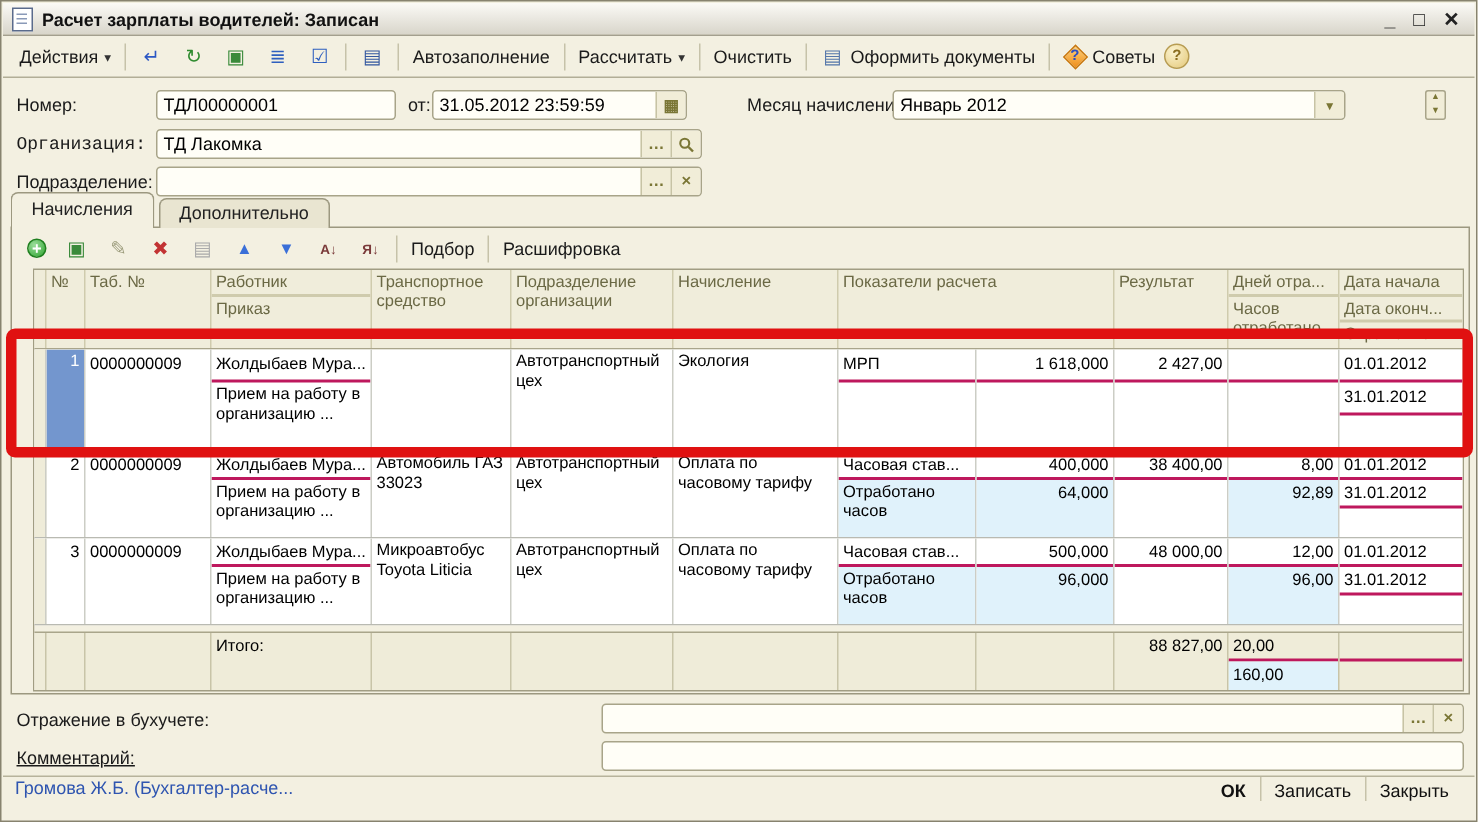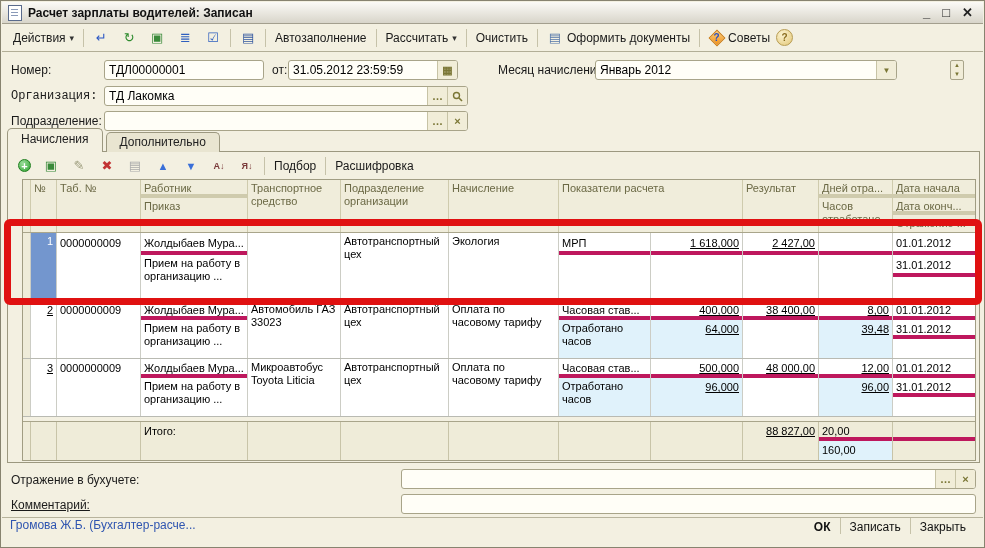--- a/index.html
+++ b/index.html
@@ -48,23 +48,23 @@
   .ttoolbar{position:absolute;left:4px;top:2px;height:23px;display:flex;align-items:center;font-size:12px;color:#1A1A1A;}
   .add-ic{width:13px;height:13px;border-radius:50%;background:radial-gradient(circle at 35% 30%,#9ADD9A,#2FA32F);
     border:1px solid #1F7F1F;color:#fff;font-weight:bold;font-size:11px;line-height:12px;text-align:center;box-sizing:border-box;}
   .sortg{font-size:9px;font-weight:bold;color:#7A3A3A;width:16px;text-align:center;}
   
   .tablewrap{position:absolute;left:14px;top:27px;width:954px;border:1px solid #A19D83;background:#F3F0E1;box-sizing:border-box;}
   .tgrid{display:grid;grid-template-columns:8px 26px 84px 107px 93px 108px 110px 92px 92px 76px 74px 82px;font-size:11px;}
   .c{border-right:1px solid #CCCDC5;position:relative;overflow:hidden;box-sizing:border-box;}
   .c:last-child{border-right:none;}
   .l{height:19px;line-height:18px;padding:0 3px;white-space:nowrap;overflow:hidden;box-sizing:border-box;}
-  .bb{border-bottom:4px solid #be185d;}
+  .bb{border-bottom:2px solid #be185d;}
   .wrap{white-space:normal;line-height:13px;padding:2px 3px;overflow:hidden;}
-  .ra{text-align:right;text-decoration:underline;}
+  .ra{text-align:right;}
   .gut{background:#EFECD9;}
   .blue{background:#E0F2FB;}
   .thead{height:52px;background:#F0EDDB;color:#6B6945;border-bottom:1px solid #A9A58B;}
   .thead .c{border-right-color:#CFCBAD;}
   .thead .l{height:17px;line-height:16px;}
   .thead .l1{height:18px;line-height:17px;}
   .thead .bb{border-bottom-color:#CFCBAD;}
   .trow{background:#fff;border-bottom:1px solid #B9BAB2;}
   .r1{height:67px;} .r1 .l{height:22px;line-height:21px;}
   .r2,.r3{height:57px;}
@@ -349,21 +349,21 @@
           <div class="sub blue">
               <div class="l ra">64,000</div>
             </div>
         </div>
         <div class="c">
             <div class="l bb ra">38 400,00</div>
           </div>
         <div class="c">
           <div class="l bb ra">8,00</div>
           <div class="sub blue">
-              <div class="l ra">39,48</div>
+              <div class="l ra">92,89</div>
             </div>
         </div>
         <div class="c">
           <div class="l bb">01.01.2012</div>
           <div class="l bb">31.01.2012</div>
           <div class="l"></div>
         </div>
       </div>
 
       <div class="tgrid trow r3">

